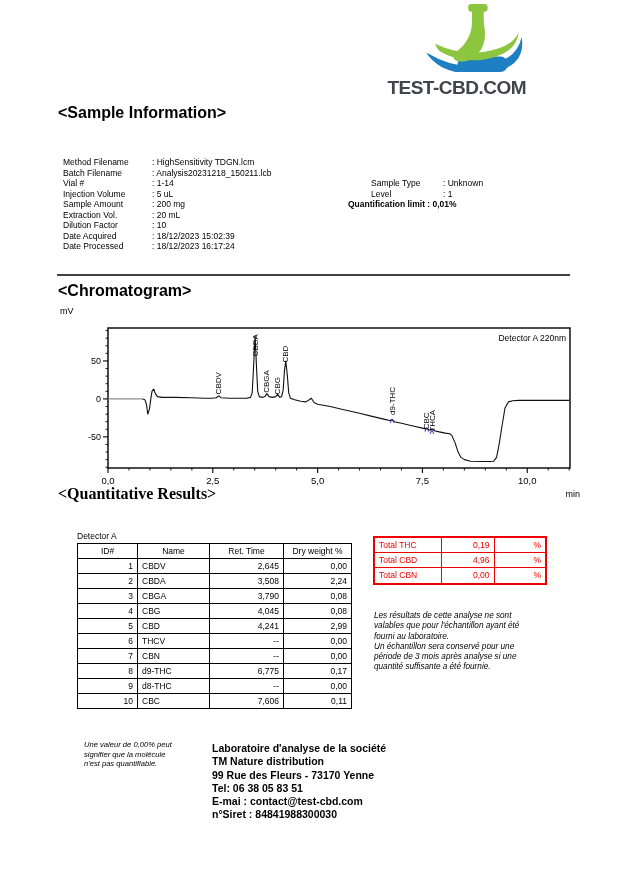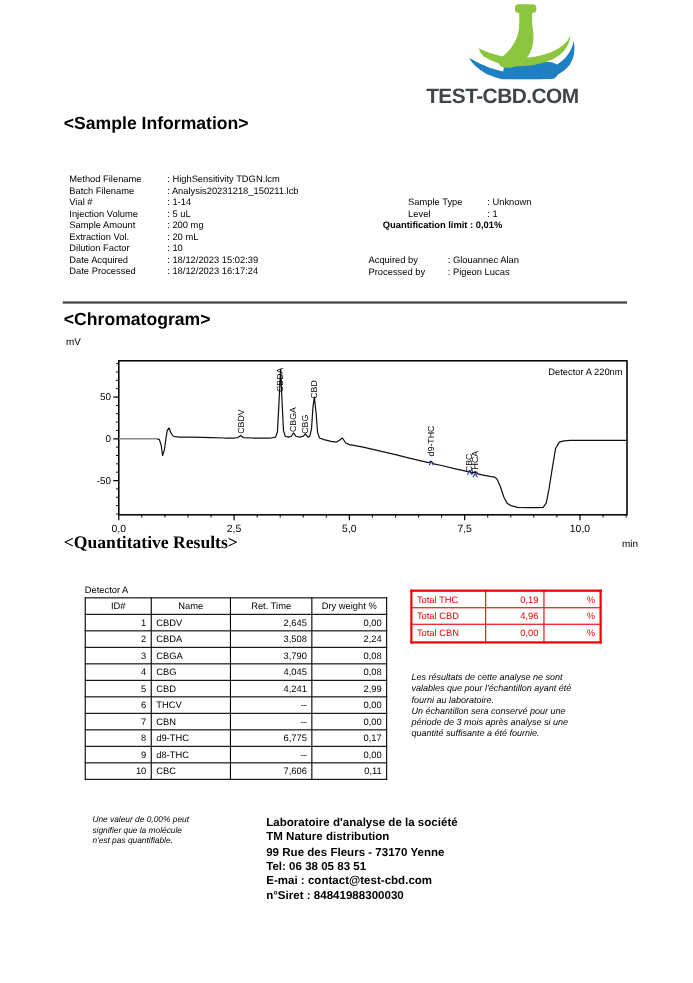--- a/index.html
+++ b/index.html
@@ -25,21 +25,21 @@
   #results th{text-align:center;}
   #results td.r{text-align:right;}
   #results td.l{text-align:left;}
   #totals{border:2px solid var(--accent-red,#f00);color:var(--accent-red,#f00);}
   #totals td{border:1.2px solid var(--accent-red,#f00);padding:0 4px;height:14.2px;}
   #totals td.lab{text-align:left;margin-top:15px;}
   #totals td.val,#totals td.unit{text-align:right;margin-top:22px;}
   .note{font-style:italic;}
   #disclaimer{font-size:8.2px;line-height:10.3px;}
   #note-left{font-size:7.6px;line-height:9.6px;}
-  #address{font-size:10.5px;line-height:13.3px;font-weight:bold;white-space:nowrap;margin-left:30px;}
+  #address{font-size:10.5px;line-height:13.3px;font-weight:bold;white-space:nowrap;}
   svg text{font-family:"Liberation Sans","DejaVu Sans",sans-serif;}
 </style>
 </head>
 <body>
 
 <div class="page" style="--accent-red: #ee0000;">
 
   <div class="abs logo-wrap">
     <svg width="104" height="70" viewBox="0 0 106 72" aria-hidden="true">
       <rect x="36" y="56" width="52" height="16" rx="8" fill="#1e7fc2"></rect>
@@ -99,30 +99,20 @@
       <div class="si-row">
         <span class="si-lbl">Sample Type</span>
         <span class="si-val">: Unknown</span>
       </div>
       <div class="si-row">
         <span class="si-lbl">Level</span>
         <span class="si-val">: 1</span>
       </div>
     </div>
   <div class="abs si-block si-indent" style="left:335px;top:199.2px;">Quantification limit : 0,01%</div>
-  <div class="abs si-block right" id="si-right-bottom" style="left:335px;top:231px;">
-      <div class="si-row">
-        <span class="si-lbl">Acquired by</span>
-        <span class="si-val">: Glouannec Alan</span>
-      </div>
-      <div class="si-row">
-        <span class="si-lbl">Processed by</span>
-        <span class="si-val">: Pigeon Lucas</span>
-      </div>
-    </div>
 
   <div class="abs rule" style="left:57px;top:274px;width:513px;"></div>
 
   <div class="abs sec-heading" style="left:58px;top:282px;">&lt;Chromatogram&gt;</div>
   <div class="abs unit-label" style="left:60px;top:306px;">mV</div>
 
   <svg class="abs" id="chart" style="left:85px;top:320px;" width="495" height="182" viewBox="0 0 495 182">
       <rect x="23" y="8" width="462" height="140" fill="none" stroke="#000" stroke-width="1.4"></rect>
       <line x1="20.5" x2="23" y1="10.581344902386121" y2="10.581344902386121" stroke="#000" stroke-width="0.9"></line>
       <line x1="20.5" x2="23" y1="18.173535791757054" y2="18.173535791757054" stroke="#000" stroke-width="0.9"></line>

